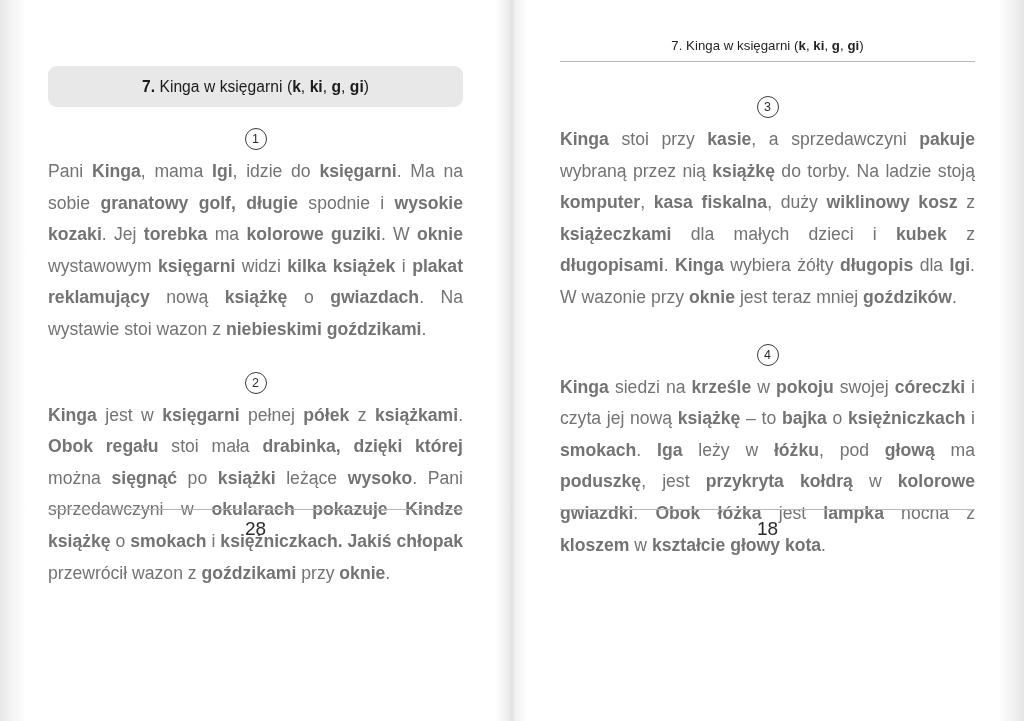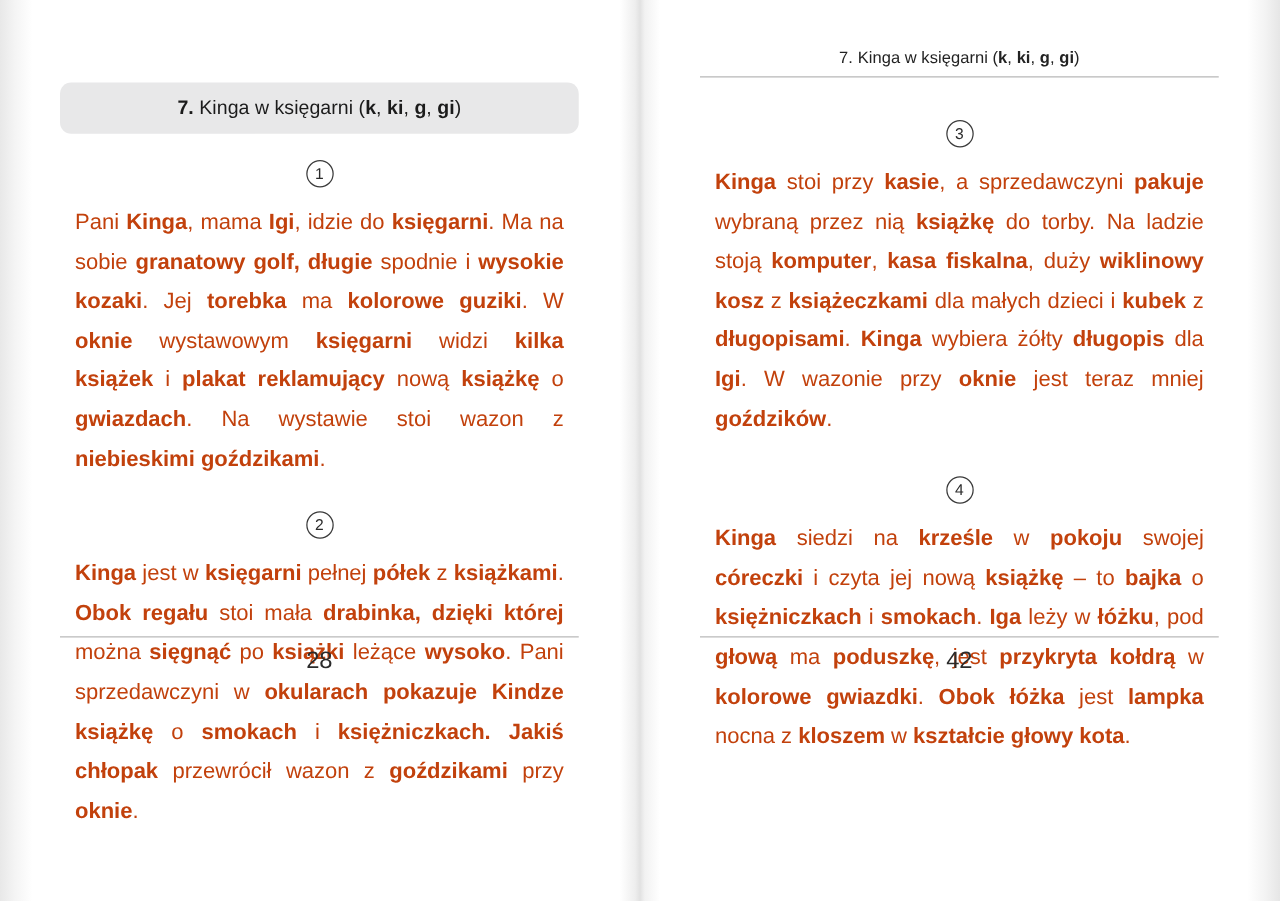--- a/index.html
+++ b/index.html
@@ -128,26 +128,26 @@
     border: 1.3px solid #3b3b3b;
     border-radius: 50%;
     line-height: 20px;
     text-align: center;
     font-size: 12.5px;
     color: #2a2a2a;
     box-sizing: border-box;
   }
 
   p.para {
-    margin: 12px;
+    margin: 0;
     text-align: justify;
     text-justify: inter-word;
     font-size: 17.6px;
     line-height: 31.6px;
-    color: #c2410c;
+    color: #737373;
     hyphens: none;
   }
   p.para b { font-weight: 700; }
 
   .para-block + .para-block { margin-top: 26px; }
   .content-right .para-block + .para-block { margin-top: 30px; }
 
   
   .footer {
     position: absolute;
@@ -221,18 +221,18 @@
         <div class="marker">
           <span class="circle">4</span>
         </div>
         <p class="para"><b>Kinga</b><span> siedzi na </span><b>krześle</b><span> w </span><b>pokoju</b><span> swojej </span><b>córeczki</b><span> i czyta jej nową </span><b>książkę</b><span> – to </span><b>bajka</b><span> o </span><b>księżniczkach</b><span> i </span><b>smokach</b><span>. </span><b>Iga</b><span> leży w </span><b>łóżku</b><span>, pod </span><b>głową</b><span> ma </span><b>poduszkę</b><span>, jest </span><b>przykryta kołdrą</b><span> w </span><b>kolorowe gwiazdki</b><span>. </span><b>Obok łóżka</b><span> jest </span><b>lampka</b><span> nocna z </span><b>kloszem</b><span> w </span><b>kształcie głowy kota</b><span>.</span></p>
       </div>
 
     </div>
 
     <div class="footer">
       <div class="ft-rule"></div>
-      <span class="ft-num">42</span>
+      <span class="ft-num">18</span>
     </div>
   </div>
 
   <div class="gutter"></div>
 </div>
 
 </body></html>

